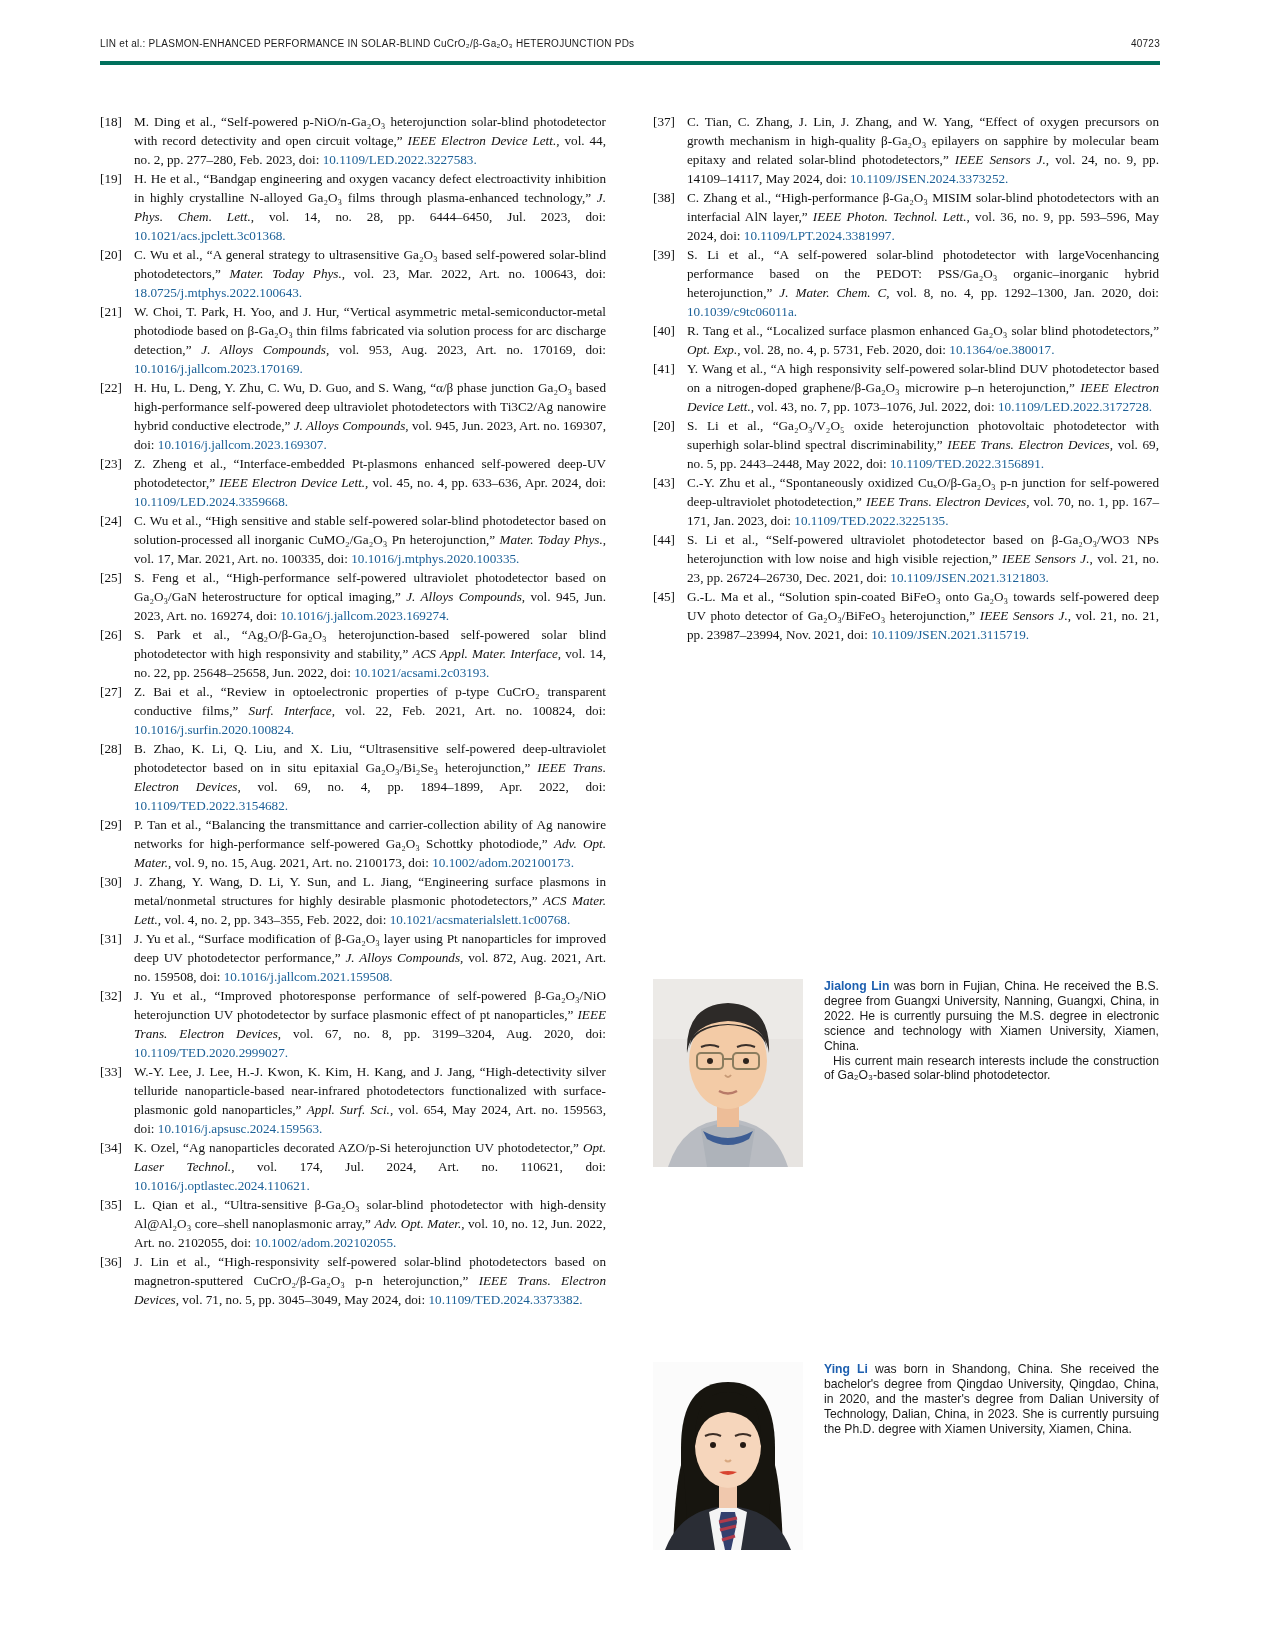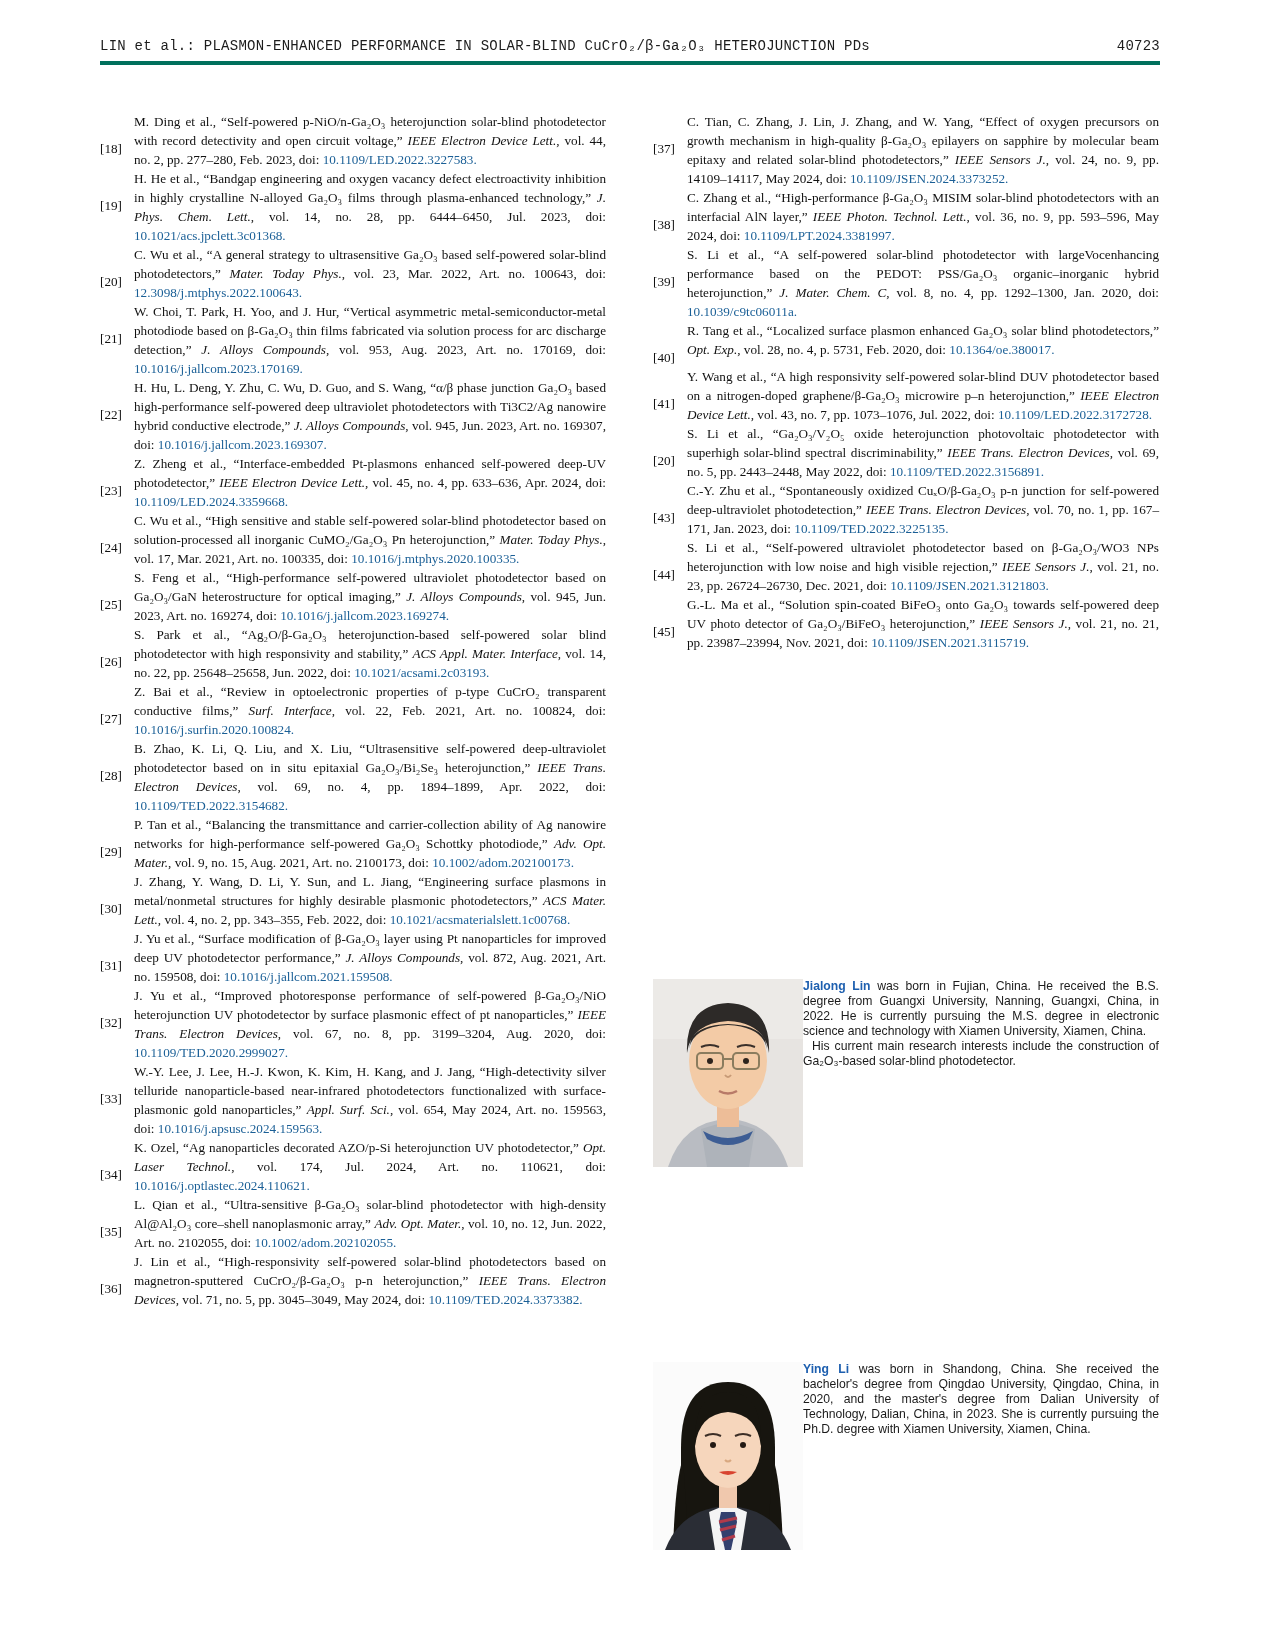--- a/index.html
+++ b/index.html
@@ -1,35 +1,35 @@
 <!DOCTYPE html>
 <html><head>
 <meta charset="utf-8">
 <style>
   html,body{margin:0;padding:0;background:#ffffff;}
   .page{position:relative;width:1275px;height:1650px;background:#ffffff;overflow:hidden;
         font-family:"Liberation Serif","DejaVu Serif",serif;color:#111;}
   
   .running-head{position:absolute;top:38px;left:100px;width:1060px;display:flex;
         justify-content:space-between;align-items:baseline;
-        font-family:Liberation Mono, monospace;font-size:14px;
+        font-family:Liberation Sans, sans-serif;font-size:10px;
         letter-spacing:0.25px;color:#1c1c1c;}
   .head-rule{position:absolute;top:61px;left:100px;width:1060px;height:4px;}
   
   .col{position:absolute;top:112px;width:506px;}
   .col-left{left:100px;}
   .col-right{left:653px;}
   .ref{display:flex;align-items:flex-start;}
-  .ref-num{flex:0 0 34px;font-size:13.2px;line-height:19px;margin-top:27px;}
+  .ref-num{flex:0 0 34px;font-size:13.2px;line-height:19px;}
   .ref-text{flex:1;font-size:13.2px;line-height:19px;text-align:justify;
         text-justify:inter-word;font-family:Liberation Serif, serif;}
   .it{font-style:italic;}
   .link{color:#1a5f96;}
   
-  .bio{position:absolute;left:653px;width:506px;display:flex;}
+  .bio{position:absolute;left:653px;width:506px;display:flex;gap:21px;}
   .bio-1{top:979px;}
   .bio-2{top:1362px;}
   .bio-photo{flex:0 0 150px;width:150px;height:188px;overflow:hidden;}
   .bio-photo svg{display:block;}
   .bio-text{flex:1;font-family:"Liberation Sans","DejaVu Sans",sans-serif;
         font-size:12.2px;line-height:14.9px;text-align:justify;color:#1b1b1b;}
   .bio-p{margin:0;}
   .bio-p.indent{text-indent:9px;}
   .bio-name{font-weight:bold;color:#1d5faf;}
   .bio-name::after{content:" ";}
@@ -53,21 +53,21 @@
       <div class="ref">
         <span class="ref-num">[18]</span>
         <span class="ref-text"><span>M. Ding et al., “Self-powered p-NiO/n-Ga₂O₃ heterojunction solar-blind photodetector with record detectivity and open circuit voltage,” </span><span class="it">IEEE Electron Device Lett.</span><span>, vol. 44, no. 2, pp. 277–280, Feb. 2023, doi: </span><span class="link">10.1109/LED.2022.3227583.</span></span>
       </div>
       <div class="ref">
         <span class="ref-num">[19]</span>
         <span class="ref-text"><span>H. He et al., “Bandgap engineering and oxygen vacancy defect electroactivity inhibition in highly crystalline N-alloyed Ga₂O₃ films through plasma-enhanced technology,” </span><span class="it">J. Phys. Chem. Lett.</span><span>, vol. 14, no. 28, pp. 6444–6450, Jul. 2023, doi: </span><span class="link">10.1021/acs.jpclett.3c01368.</span></span>
       </div>
       <div class="ref">
         <span class="ref-num">[20]</span>
-        <span class="ref-text"><span>C. Wu et al., “A general strategy to ultrasensitive Ga₂O₃ based self-powered solar-blind photodetectors,” </span><span class="it">Mater. Today Phys.</span><span>, vol. 23, Mar. 2022, Art. no. 100643, doi: </span><span class="link">12.3098/j.mtphys.2022.100643.</span></span>
+        <span class="ref-text"><span>C. Wu et al., “A general strategy to ultrasensitive Ga₂O₃ based self-powered solar-blind photodetectors,” </span><span class="it">Mater. Today Phys.</span><span>, vol. 23, Mar. 2022, Art. no. 100643, doi: </span><span class="link">18.0725/j.mtphys.2022.100643.</span></span>
       </div>
       <div class="ref">
         <span class="ref-num">[21]</span>
         <span class="ref-text"><span>W. Choi, T. Park, H. Yoo, and J. Hur, “Vertical asymmetric metal-semiconductor-metal photodiode based on β-Ga₂O₃ thin films fabricated via solution process for arc discharge detection,” </span><span class="it">J. Alloys Compounds</span><span>, vol. 953, Aug. 2023, Art. no. 170169, doi: </span><span class="link">10.1016/j.jallcom.2023.170169.</span></span>
       </div>
       <div class="ref">
         <span class="ref-num">[22]</span>
         <span class="ref-text"><span>H. Hu, L. Deng, Y. Zhu, C. Wu, D. Guo, and S. Wang, “α/β phase junction Ga₂O₃ based high-performance self-powered deep ultraviolet photodetectors with Ti3C2/Ag nanowire hybrid conductive electrode,” </span><span class="it">J. Alloys Compounds</span><span>, vol. 945, Jun. 2023, Art. no. 169307, doi: </span><span class="link">10.1016/j.jallcom.2023.169307.</span></span>
       </div>
       <div class="ref">

